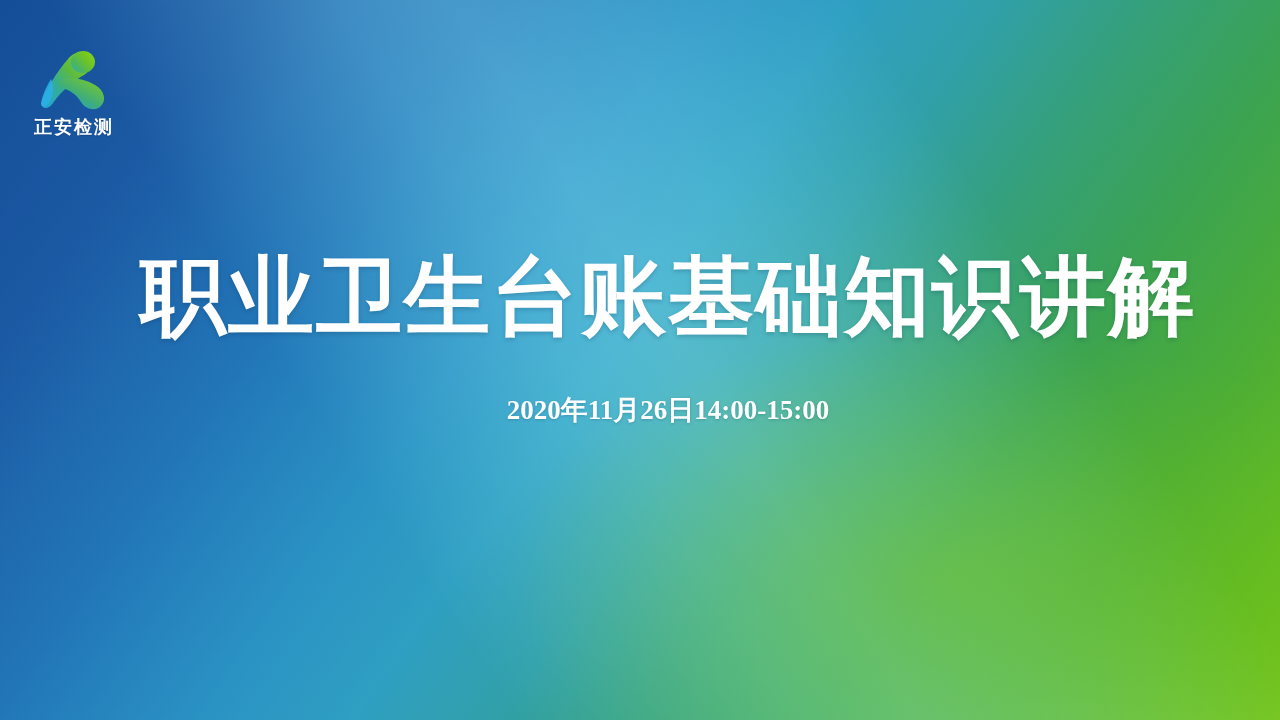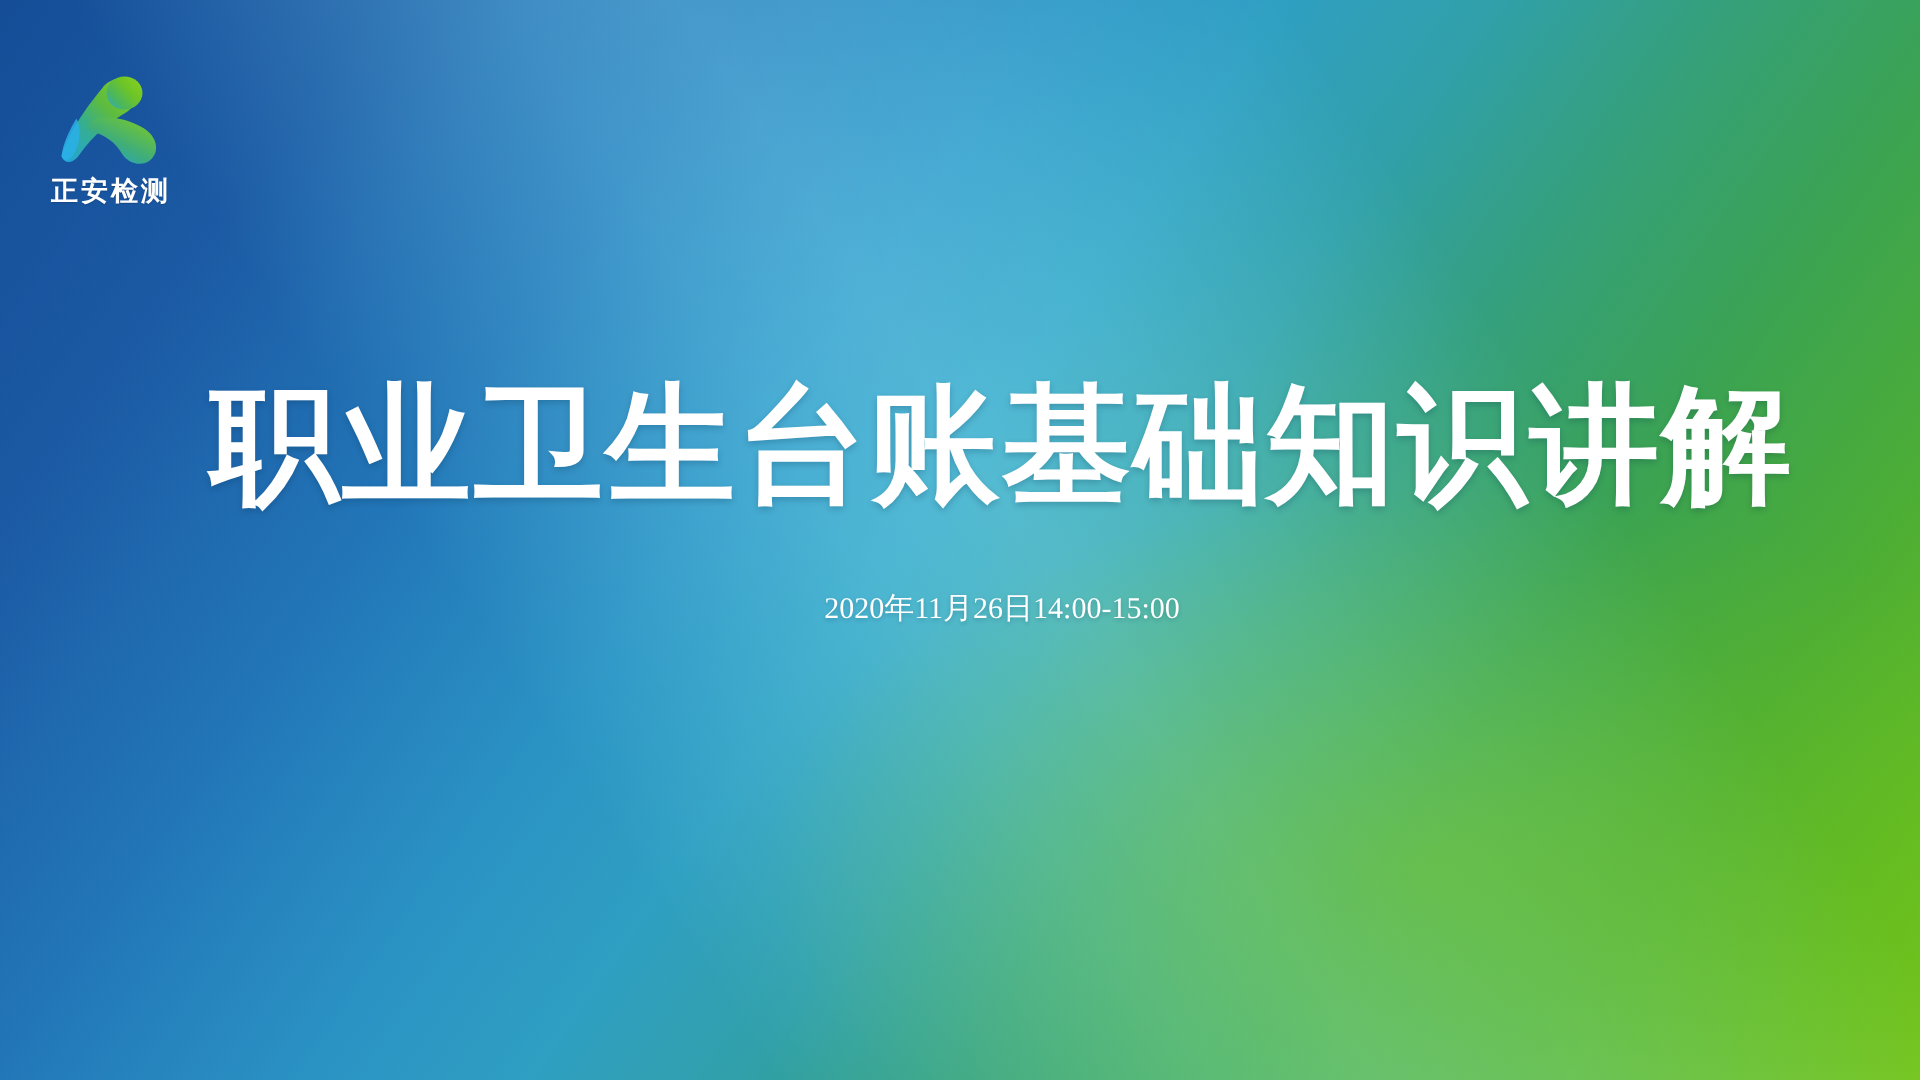--- a/index.html
+++ b/index.html
@@ -131,22 +131,22 @@
     font-size: 86px;
     line-height: 1.05;
     letter-spacing: 2px;
     white-space: nowrap;
     text-shadow: 0 2px 4px rgba(0,40,70,0.22);
   }
   .slide-subtitle {
     margin-top: 52px;
     color: #ffffff;
     font-family: "Liberation Serif", "DejaVu Serif", serif;
-    font-weight: normal;
-    font-size: 20px;
+    font-weight: bold;
+    font-size: 27px;
     line-height: 1.2;
     letter-spacing: 0px;
     white-space: nowrap;
     text-shadow: 0 1px 3px rgba(0,40,70,0.22);
   }
 </style>
 </head>
 <body>
 
 <div class="slide">

